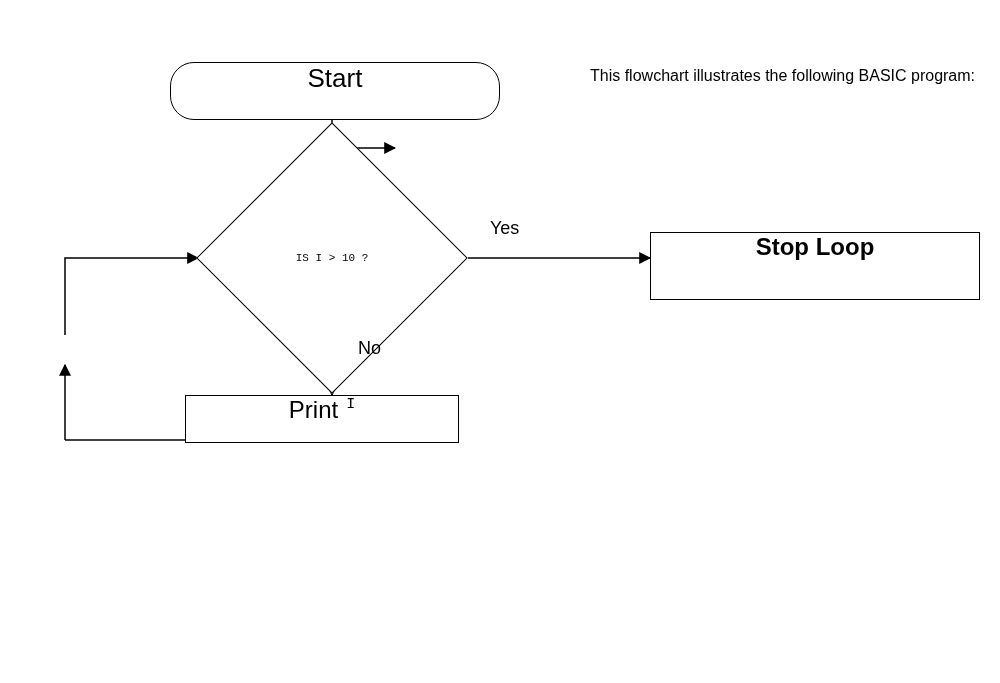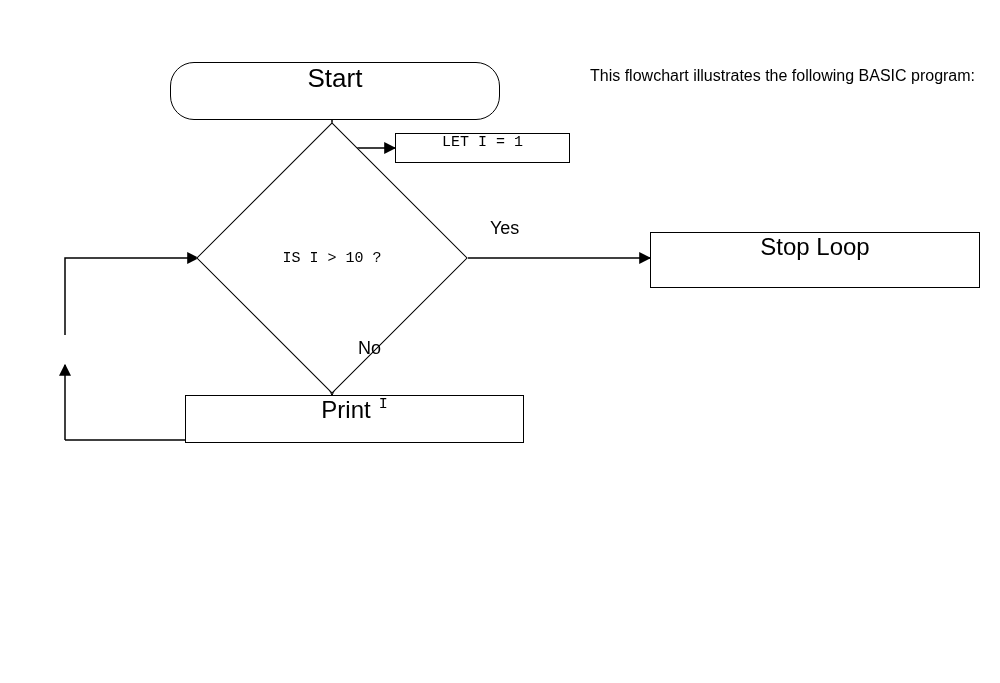--- a/index.html
+++ b/index.html
@@ -4,21 +4,21 @@
 <style>
   html,body{margin:0;padding:0;background:#fff;font-family:Arial,Helvetica,sans-serif;}
   .canvas{position:relative;width:1000px;height:683px;}
   .node{position:absolute;border:1.5px solid #000;background:#fff;display:flex;align-items:flex-start;justify-content:center;box-sizing:border-box;}
   .start{border-radius:24px;font-size:26px;}
   .small{font-family:"Courier New",monospace;font-size:15px;}
   .big{font-size:24px;}
   .stop{font-size:24px;}
   .diamond-wrap{position:absolute;}
   .diamond{position:absolute;width:190px;height:190px;left:50%;top:50%;transform:translate(-50%,-50%) rotate(45deg);border:1.5px solid #000;background:#fff;}
-  .diamond-label{position:absolute;left:50%;top:50%;transform:translate(-50%,-50%);font-family:"Courier New",monospace;font-size:15px;white-space:nowrap;}
+  .diamond-label{position:absolute;left:50%;top:50%;transform:translate(-50%,-50%);font-family:"Courier New",monospace;font-size:11px;white-space:nowrap;}
   .label{position:absolute;font-size:18px;}
   .caption{position:absolute;font-size:16px;}
   .code{position:absolute;font-family:"Courier New",monospace;font-size:15px;white-space:pre;}
   svg.edges{position:absolute;left:0;top:0;pointer-events:none;}
   .printI{font-family:"Courier New",monospace;font-size:15px;margin-left:8px;}
 </style>
 </head>
 <body>
 
 <div class="canvas">
@@ -41,37 +41,34 @@
     <path d="M 65 440 L 65 365" fill="none" stroke="#000" stroke-width="1.5" marker-end="url(#arrow)"></path>
     <path d="M 185 440 L 65 440" fill="none" stroke="#000" stroke-width="1.5"></path>
 
     <path d="M 65 335 L 65 258 L 198 258" fill="none" stroke="#000" stroke-width="1.5" marker-end="url(#arrow)"></path>
   </svg>
 
   <div class="node start" style="left:170px;top:62px;width:330px;height:58px;">
     <span>Start</span>
   </div>
 
-  <div class="node small" style="left:395px;top:133px;width:175px;height:30px;">
-    <span>LET I = 1</span>
-  </div>
 
   <div class="diamond-wrap" style="left:332px;top:258px;">
     <div class="diamond"></div>
     <div class="diamond-label">IS I &gt; 10 ?</div>
   </div>
 
   <div class="label" style="left:490px;top:218px;">Yes</div>
   <div class="label" style="left:358px;top:338px;">No</div>
 
-  <div class="node stop" style="left:650px;top:232px;width:330px;height:56px;">
+  <div class="node stop" style="left:650px;top:232px;width:330px;height:68px;font-weight:bold;">
     <span>Stop Loop</span>
   </div>
 
-  <div class="node" style="left:185px;top:395px;width:339px;height:48px;">
+  <div class="node" style="left:185px;top:395px;width:274px;height:48px;">
     <span class="big">Print</span>
     <span class="printI">I</span>
   </div>
 
 
   <div class="caption" style="left:590px;top:25px;margin-top:42px;">This flowchart illustrates the following BASIC program:</div>
 
 </div>
 
 </body></html>

